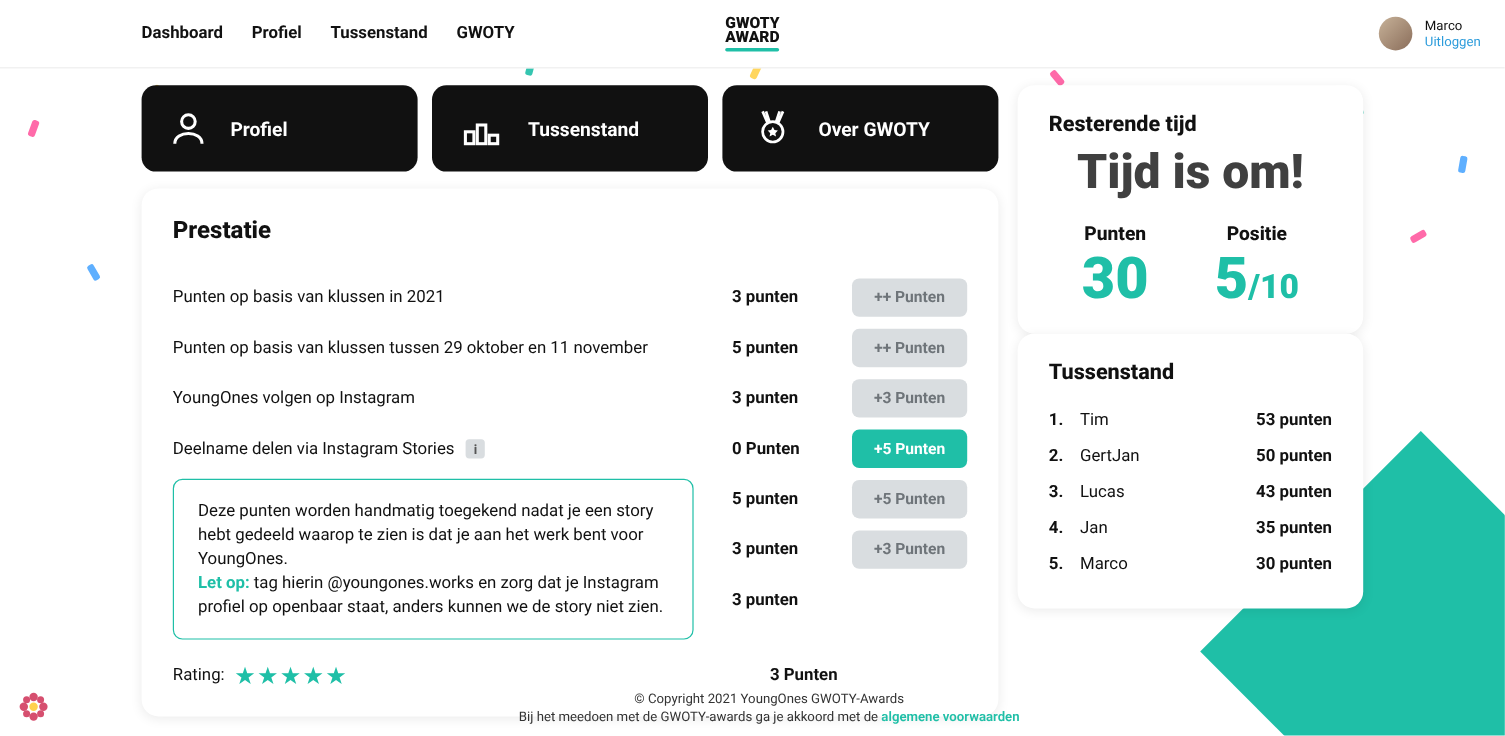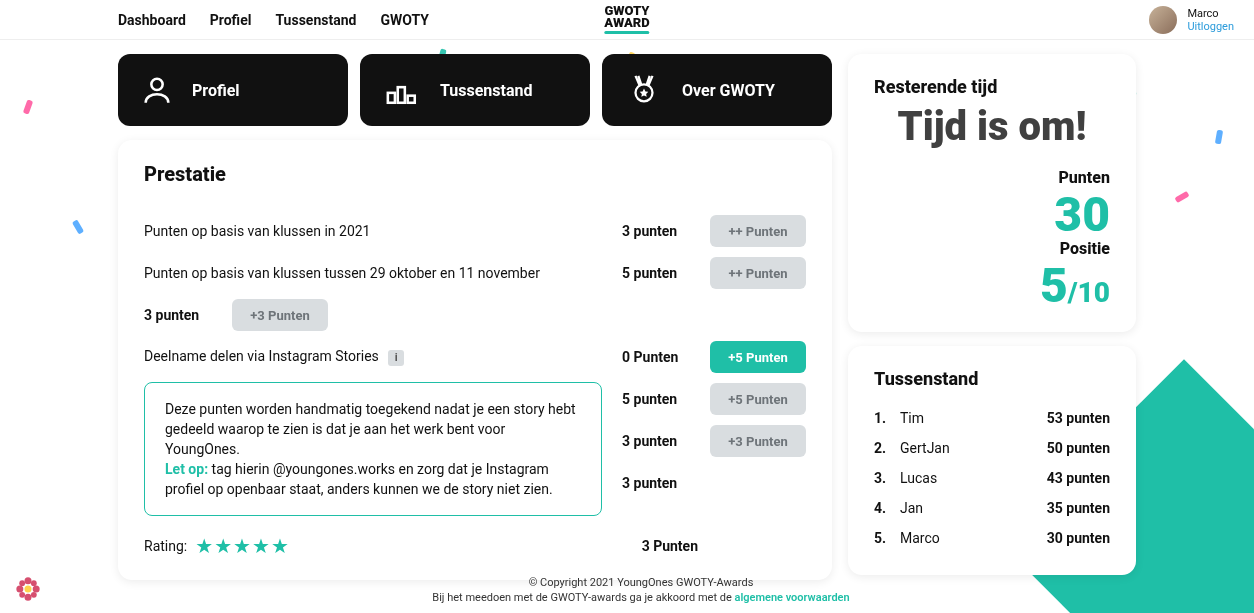--- a/index.html
+++ b/index.html
@@ -25,21 +25,21 @@
     position: absolute;
     width: 6px;
     height: 14px;
     border-radius: 2px;
     opacity: 0.9;
   }
   .header {
     display: flex;
     align-items: center;
     justify-content: space-between;
-    height: 40px;
+    height: 57px;
     padding: 0 20px;
     border-bottom: 1px solid #eee;
     background: #fff;
     position: relative;
     z-index: 2;
   }
   .nav {
     display: flex;
     gap: 24px;
     margin-left: 98px;
@@ -80,21 +80,21 @@
   .user-block { font-size: 11px; line-height: 13px; }
   .logout { color: #2d9cdb; cursor: pointer; }
   .container {
     display: flex;
     gap: 16px;
     padding: 14px 118px 0 118px;
     position: relative;
     z-index: 1;
   }
   .left { flex: 1; display: flex; flex-direction: column; gap: 14px; }
-  .right { width: 288px; display: flex; flex-direction: column; gap: 14px; }
+  .right { width: 288px; display: flex; flex-direction: column; }
   .tabs { display: flex; gap: 12px; }
   .tab {
     flex: 1;
     background: #111;
     color: #fff;
     border-radius: 12px;
     height: 72px;
     display: flex;
     align-items: center;
     gap: 18px;
@@ -107,21 +107,21 @@
     background: #fff;
     border-radius: 14px;
     box-shadow: 0 2px 10px rgba(0,0,0,0.08);
     padding: 22px 26px;
   }
   .prestatie h2 { font-weight: 800; font-size: 20px; margin-bottom: 24px; }
   .row {
     display: flex;
     align-items: center;
     min-height: 42px;
-    gap: 8px;
+    gap: 20px;
   }
   .row .label { flex: 1; font-size: 14px; }
   .row .pts { width: 80px; font-weight: 700; font-size: 14px; text-align: left; }
   .row .btn {
     width: 96px;
     height: 32px;
     border-radius: 6px;
     background: #d9dde0;
     color: #6e7479;
     font-weight: 700;
@@ -163,21 +163,21 @@
   .rating-row .pts { margin-left: auto; margin-right: 108px; font-weight: 700; font-size: 14px; }
   .timecard { text-align: left; }
   .timecard .ttitle { font-weight: 800; font-size: 18px; margin-bottom: 6px; }
   .timecard .big {
     color: #404040;
     font-weight: 900;
     font-size: 40px;
     text-align: center;
     margin-bottom: 18px;
   }
-  .stats { display: flex; justify-content: space-around; text-align: right; flex-direction: column; }
+  .stats { display: flex; justify-content: space-around; text-align: center; }
   .stats .slabel { font-weight: 800; font-size: 16px; margin-bottom: 4px; }
   .stats .sval {
     color: #1fbfa7;
     font-weight: 900;
     font-size: 48px;
     line-height: 48px;
   }
   .stats .sden { color: #1fbfa7; font-weight: 900; font-size: 28px; margin-top: 36px; }
   .leader h3 { font-weight: 800; font-size: 18px; margin-bottom: 14px; }
   .lrow { display: flex; align-items: center; font-size: 14px; padding: 7px 0; }
@@ -288,20 +288,21 @@
         <div class="label">Punten op basis van klussen in 2021</div>
         <div class="pts">3 punten</div>
         <div class="btn">++ Punten</div>
       </div>
       <div class="row">
         <div class="label">Punten op basis van klussen tussen 29 oktober en 11 november</div>
         <div class="pts">5 punten</div>
         <div class="btn">++ Punten</div>
       </div>
       <div class="row">
+        <div class="label">YoungOnes volgen op Instagram</div>
         <div class="pts">3 punten</div>
         <div class="btn">+3 Punten</div>
       </div>
       <div class="row">
         <div class="label">
           <span>Deelname delen via Instagram Stories</span>
           <span class="info-badge">i</span>
         </div>
         <div class="pts">0 Punten</div>
         <div class="btn active">+5 Punten</div>

